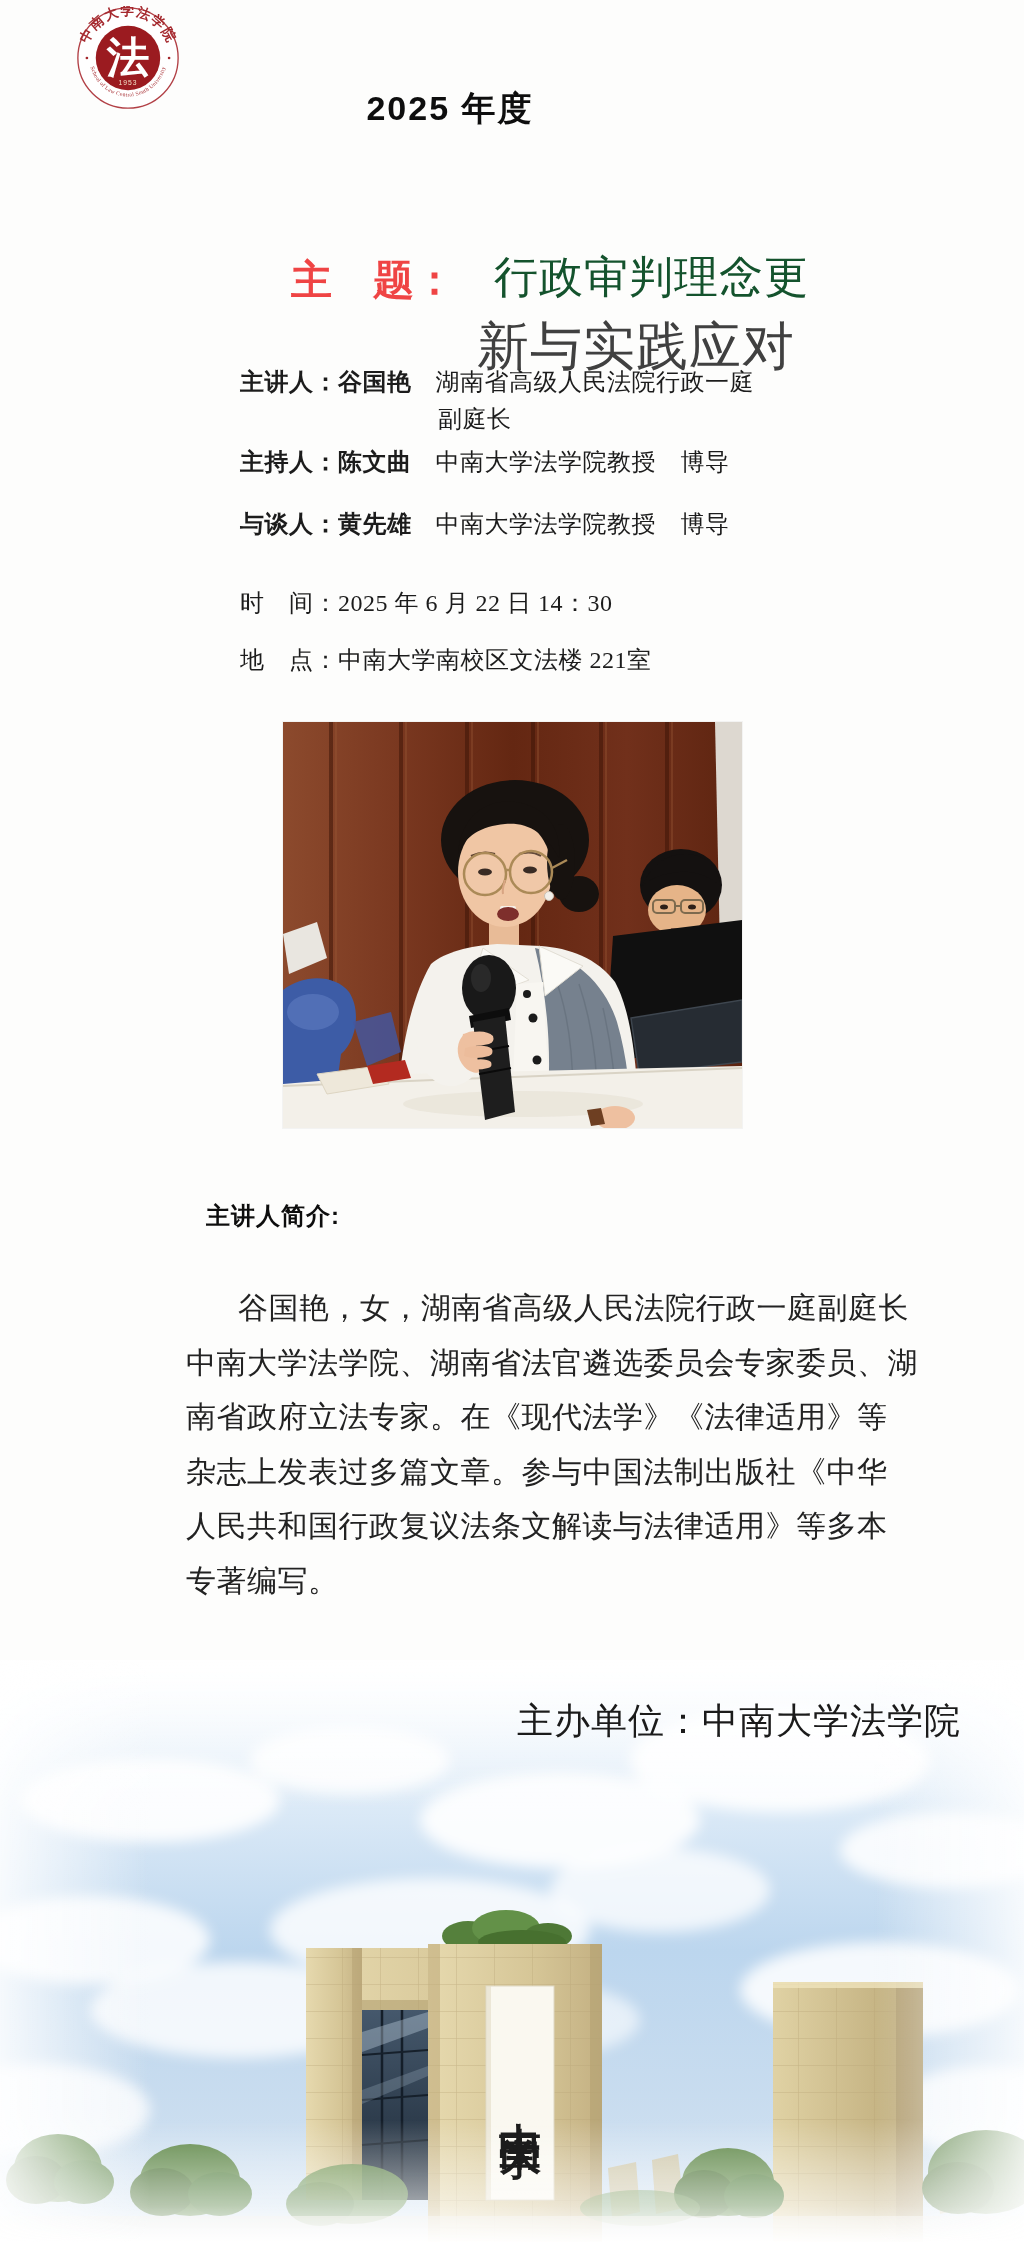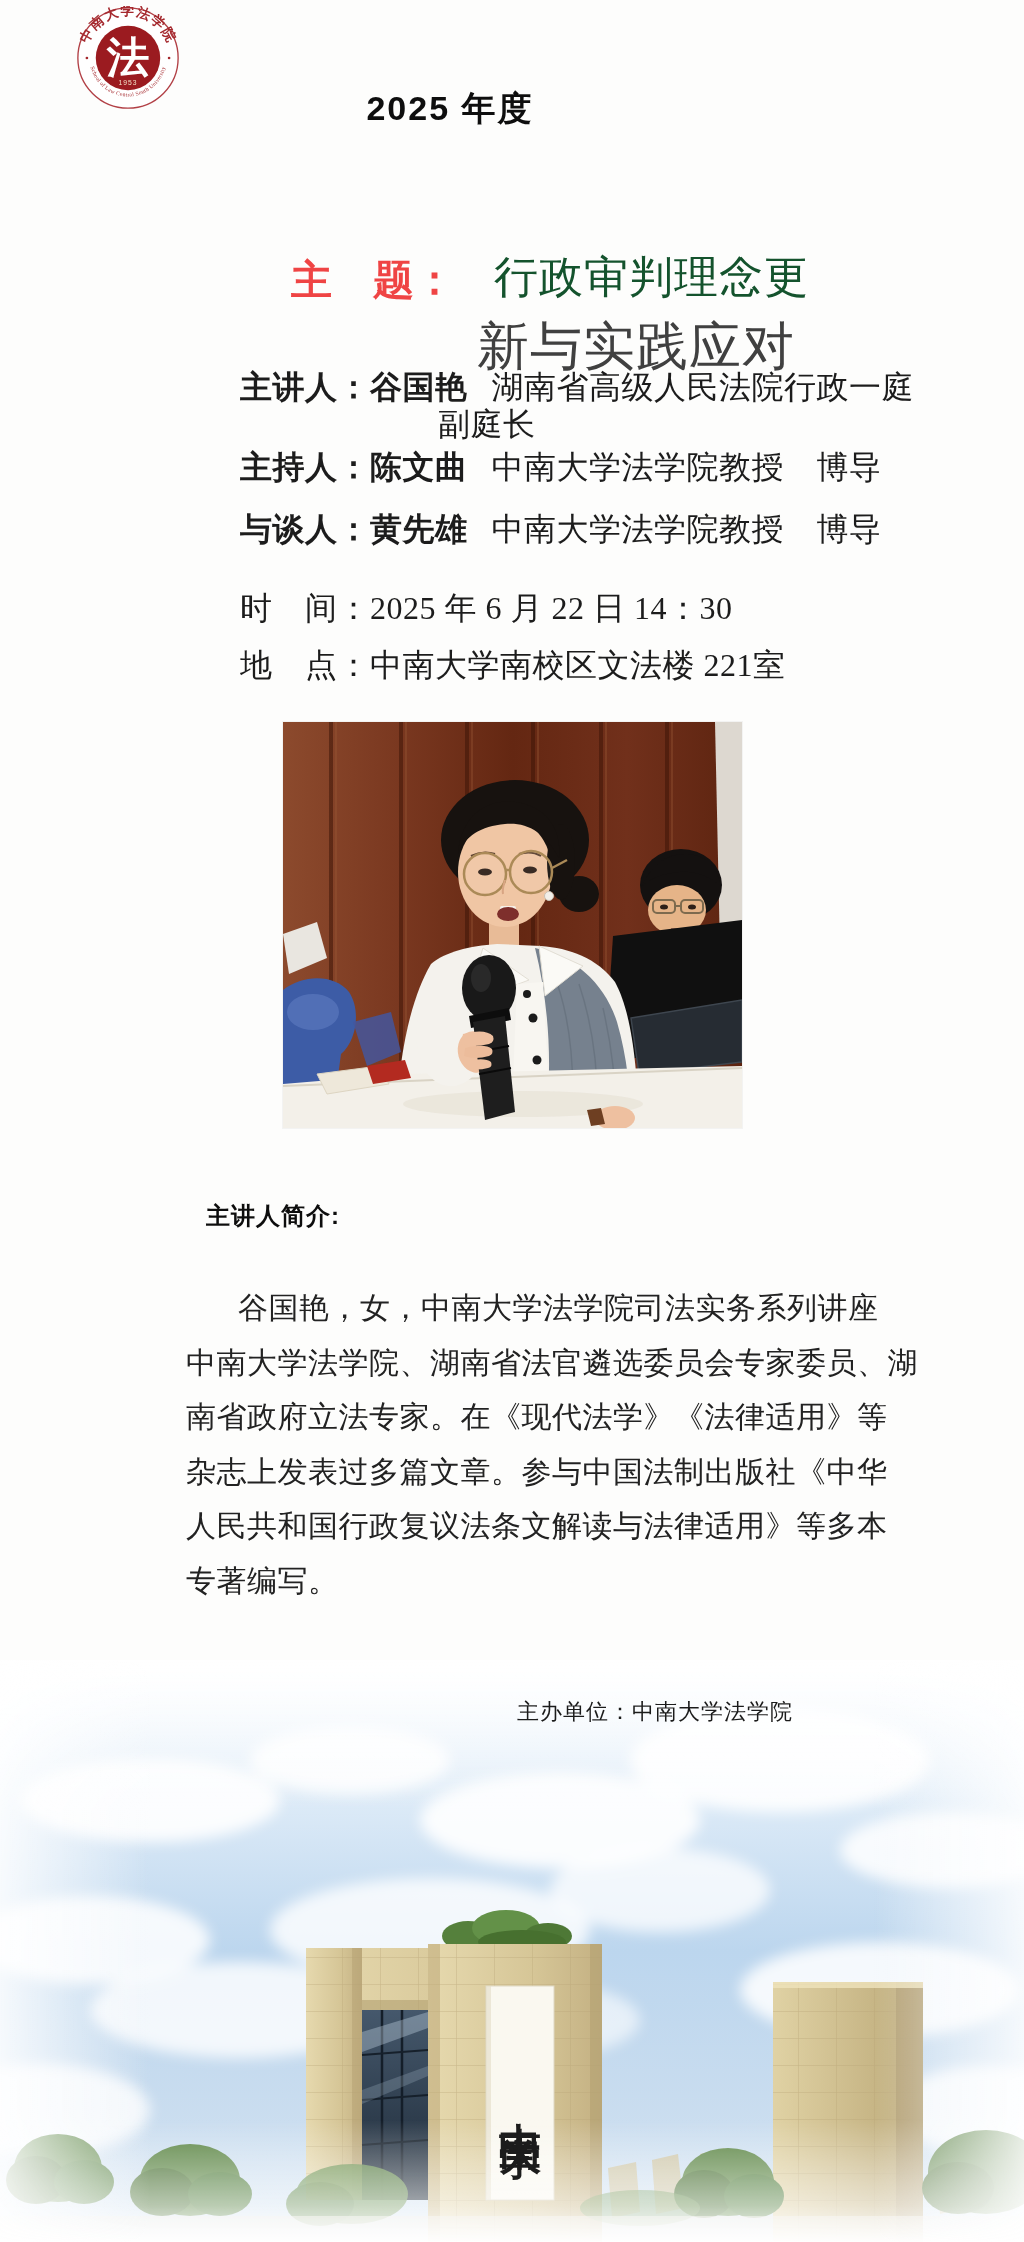--- a/index.html
+++ b/index.html
@@ -14,41 +14,41 @@
   .year-line{top:86px;left:0;width:900px;text-align:center;
     font-size:34px;font-weight:700;letter-spacing:2px;color:#0e0e0e;}
   .series-line{top:138px;left:0;width:1000px;text-align:center;
     font-size:43px;font-weight:900;letter-spacing:1px;color:#0b0b0b;
     text-shadow:0.6px 0 0 #0b0b0b;}
 
   .topic-label{left:291px;top:253px;font-size:41px;font-weight:700;color:#ef4444;}
   .topic-text1{left:494px;top:248px;font-size:44px;color:#14532d;letter-spacing:1px;}
   .topic-text2{left:477px;top:312px;font-size:52px;color:#404040;letter-spacing:1px;}
 
-  .info-line{font-size:32px;color:#1c1c1c;letter-spacing:0.5px;white-space:nowrap;}
+  .info-line{font-size:24px;color:#1c1c1c;letter-spacing:0.5px;white-space:nowrap;}
   .info-line .b{font-weight:700;}
   .info-line .t{margin-left:24px;}
   .il1{left:240px;top:366px;}
   .il1b{left:438px;top:403px;}
   .il2{left:240px;top:446px;}
   .il3{left:240px;top:508px;}
   .il4{left:240px;top:587px;}
   .il5{left:240px;top:644px;}
 
   .speaker-photo{left:283px;top:722px;width:459px;height:406px;
     box-shadow:0 0 0 1px rgba(0,0,0,0.04);}
 
   .bio-heading{left:206px;top:1200px;font-size:24px;font-weight:700;
     letter-spacing:1px;color:#0d0d0d;}
   .bio-block{left:186px;top:1281px;width:668px;font-size:30px;
     color:#222;letter-spacing:0.5px;}
   .bio-line{height:54.5px;line-height:54.5px;white-space:nowrap;}
   .bio-line.indent{padding-left:52px;}
 
-  .organizer{left:517px;top:1697px;font-size:22px;letter-spacing:1px;
+  .organizer{left:517px;top:1697px;font-size:36px;letter-spacing:1px;
     color:#1b1b1b;z-index:5;}
 
   .campus-photo{left:0;top:1660px;width:1024px;height:582px;}
   .gate-banner-text{
     left:489px;top:1994px;width:62px;height:210px;z-index:2;
     writing-mode:vertical-rl;text-orientation:upright;
     font-size:42px;font-weight:700;letter-spacing:5px;line-height:62px;
     color:#1c1c1c;text-align:center;
   }
 </style>
@@ -207,21 +207,21 @@
       <path d="M 180 312 q 22 -6 30 2 q 2 6 -4 8 q -16 4 -28 0 z" fill="#eec0a0"></path>
       <path d="M 182 326 q 20 -5 27 1 q 2 5 -3 7 q -14 4 -25 0 z" fill="#ecbc9b"></path>
       <path d="M 184 339 q 18 -4 24 1 q 2 5 -3 6 q -12 3 -22 0 z" fill="#eec0a0"></path>
       <ellipse cx="332" cy="396" rx="20" ry="12" fill="#eec0a0"></ellipse>
       <polygon points="304,388 318,386 322,402 308,404" fill="#6e3f22"></polygon>
     </g>
   </svg>
 
   <div class="abs bio-heading sans">主讲人简介:</div>
   <div class="abs bio-block">
-    <div class="bio-line indent">谷国艳，女，中南大学法学院司法实务系列讲座</div>
+    <div class="bio-line indent">谷国艳，女，湖南省高级人民法院行政一庭副庭长</div>
     <div class="bio-line">中南大学法学院、湖南省法官遴选委员会专家委员、湖</div>
     <div class="bio-line">南省政府立法专家。在《现代法学》《法律适用》等</div>
     <div class="bio-line">杂志上发表过多篇文章。参与中国法制出版社《中华</div>
     <div class="bio-line">人民共和国行政复议法条文解读与法律适用》等多本</div>
     <div class="bio-line">专著编写。</div>
   </div>
 
   <div class="abs organizer">主办单位：中南大学法学院</div>
 
   <svg class="abs campus-photo" viewBox="0 0 1024 582" preserveAspectRatio="none">

